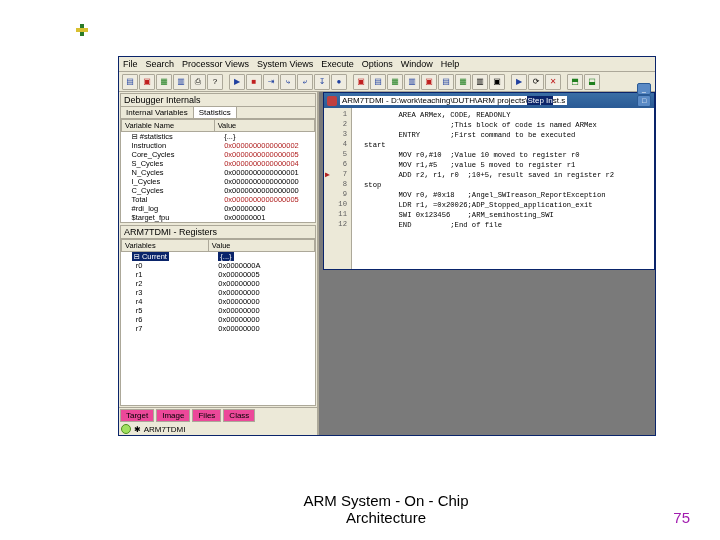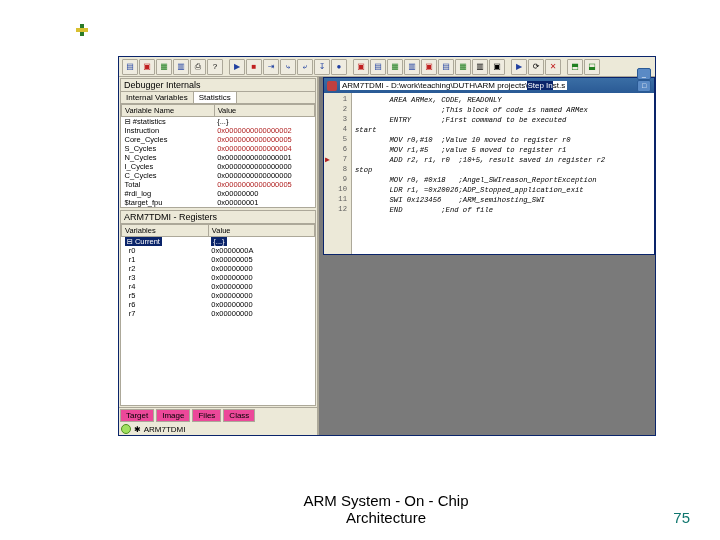--- a/index.html
+++ b/index.html
@@ -22,48 +22,58 @@
   .tsep { width: 4px; height: 16px; }
   .body { flex: 1; display: flex; background: #7a7a7a; position: relative; }
   .left-col { width: 200px; display: flex; flex-direction: column; background: #ece9d8; border-right: 2px solid #aca899; }
   .panel { background: #fff; border: 1px solid #aca899; margin: 1px; display: flex; flex-direction: column; }
   .panel .ptitle { font-size: 9px; padding: 1px 3px; background: #ece9d8; border-bottom: 1px solid #aca899; }
   .tabs { display: flex; border-bottom: 1px solid #aca899; background: #ece9d8; text-align: right; }
   .tab { padding: 1px 5px; font-size: 8px; border-right: 1px solid #aca899; background: #ece9d8; }
   .tab.active { background: #fff; }
   table { width: 100%; border-collapse: collapse; font-family: Liberation Sans, sans-serif; font-size: 7.5px; table-layout: fixed; }
   th { text-align: left; padding: 1px 3px; background: #ece9d8; border: 1px solid #aca899; font-weight: normal; }
-  td { padding: 0 3px; white-space: nowrap; overflow: hidden; text-overflow: clip; }
+  td { padding: 0 10px; white-space: nowrap; overflow: hidden; text-overflow: clip; }
   .r-red { color: #b02020; }
   .r-blk { color: #000; }
   .hl { background: #0a246a; color: #fff; display: inline-block; padding: 0 2px; text-align: right; }
   .bottom-tabs { display: flex; background: #ece9d8; border-top: 1px solid #aca899; padding: 1px; font-size: 8px; gap: 2px; }
   .bottom-tabs .btab { padding: 1px 5px; border: 1px solid #aca899; background: #ec4899; }
   .proc-line { padding: 1px 2px; font-size: 8px; display: flex; align-items: center; gap: 3px; }
   .proc-line::before { content: ""; width: 8px; height: 8px; background: #a0e060; border: 1px solid #509020; border-radius: 50%; }
   .proc-star { color: #000; }
   .code-window { position: absolute; top: 0; right: 0; width: 332px; height: 178px; border: 1px solid #0a246a; background: #ece9d8; display: flex; flex-direction: column; }
   .code-title { height: 15px; background: linear-gradient(#3a6ea5,#2a5a95); display: flex; align-items: center; padding: 0 3px; font-size: 8px; color: #fff; }
   .code-title .icon { width: 10px; height: 10px; background: #c04040; border-radius: 2px; margin-right: 3px; }
   .pathfield { background: #fff; color: #000; padding: 0 2px; font-size: 8px; white-space: nowrap; }
   .pathfield .sel { background: #0a246a; color: #fff; margin-top: 48px; }
   .code-body { flex: 1; display: flex; background: #fff; font-family: "Courier New", monospace; font-size: 7.2px; overflow: hidden; }
   .gutter { width: 28px; background: #ece9d8; border-right: 1px solid #aca899; text-align: right; padding: 2px 4px 2px 2px; color: #606060; position: relative; }
   .gutter .ln { height: 10px; }
   .gutter .arrow { position: absolute; left: 1px; color: #b02020; font-size: 8px; }
-  .code { padding: 2px 3px; white-space: pre; color: #000; line-height: 10px; font-style: italic; }
+  .code { padding: 2px 12px; white-space: pre; color: #000; line-height: 10px; }
   .footer { position: absolute; bottom: 14px; left: 276px; font-size: 15px; color: #000; text-align: center; width: 220px; line-height: 1.15; }
-  .pagenum { position: absolute; bottom: 14px; right: 30px; font-size: 15px; color: #0f766e; }
+  .pagenum { position: absolute; bottom: 14px; right: 30px; font-size: 15px; color: #a21caf; }
 </style>
 </head>
 <body>
 
 <div class="slide-bullet"></div>
 
 <div class="axd-window">
+  <div class="menubar">
+    <span>File</span>
+    <span>Search</span>
+    <span>Processor Views</span>
+    <span>System Views</span>
+    <span>Execute</span>
+    <span>Options</span>
+    <span>Window</span>
+    <span>Help</span>
+  </div>
   <div class="toolbar">
     <div class="tbtn c-b">▤</div>
     <div class="tbtn c-r">▣</div>
     <div class="tbtn c-g">▦</div>
     <div class="tbtn c-b">▥</div>
     <div class="tbtn">⎙</div>
     <div class="tbtn">?</div>
     <div class="tsep"></div>
     <div class="tbtn c-b">▶</div>
     <div class="tbtn c-r">■</div>

